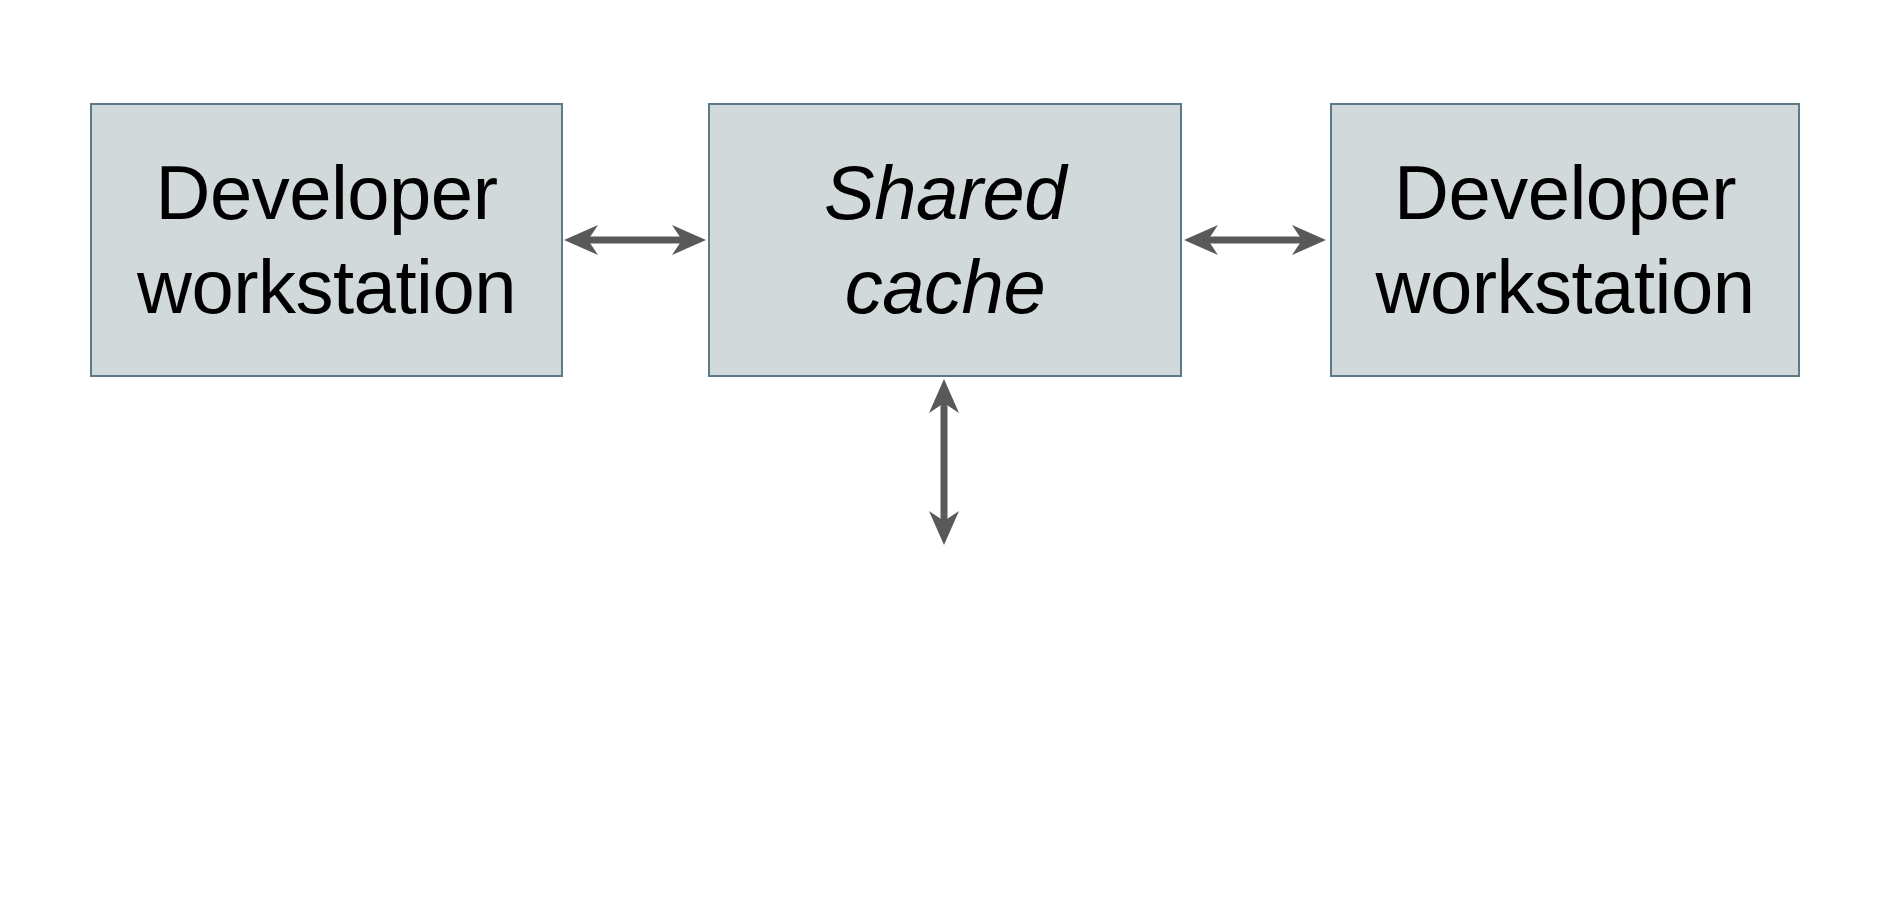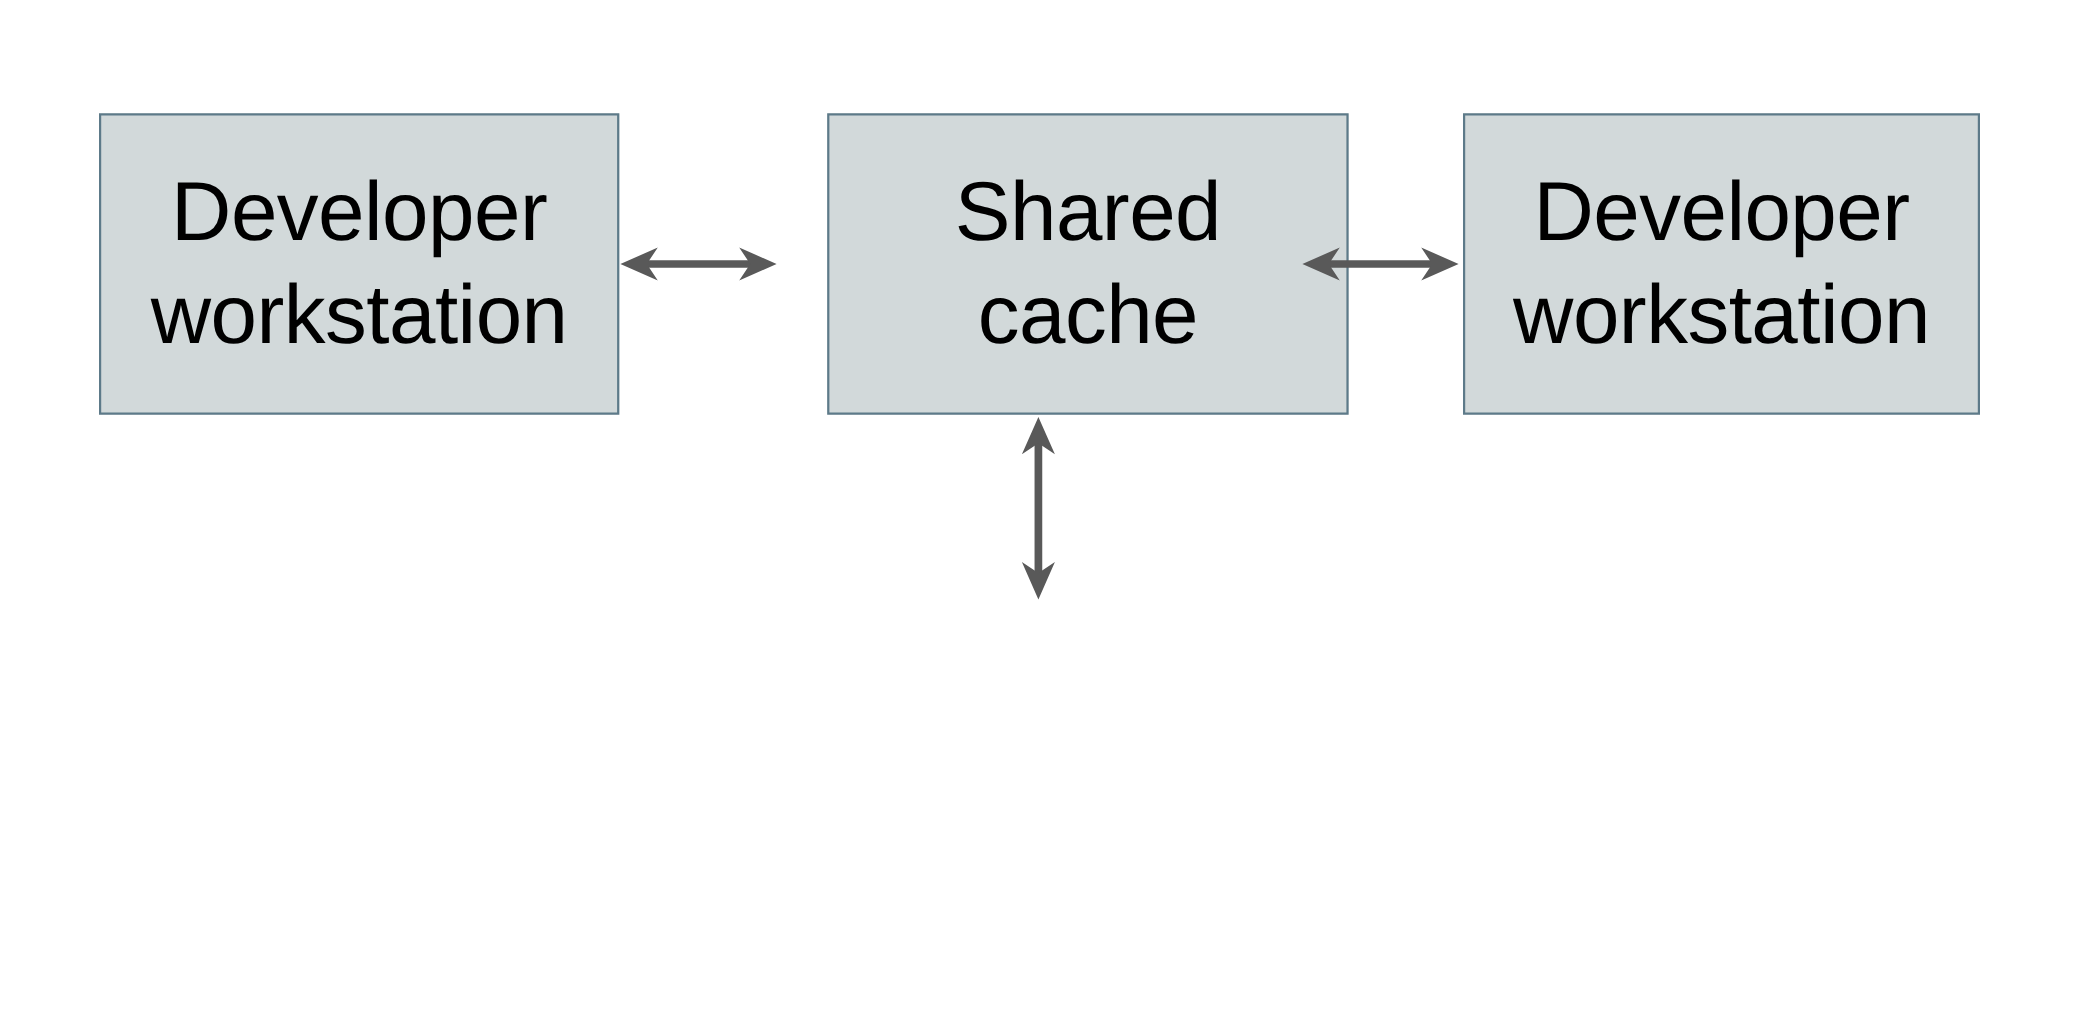--- a/index.html
+++ b/index.html
@@ -51,21 +51,21 @@
 </style>
 </head>
 <body>
 
 <div class="canvas">
 
   <div class="node" style="left:90px; top:103px; width:473px; height:274px;">
     <span class="node-label">Developer workstation</span>
   </div>
 
-  <div class="node" style="left:752px; top:103px; width:474px; height:274px;">
+  <div class="node" style="left:708px; top:103px; width:474px; height:274px;font-style:italic;">
     <span class="node-label">Shared cache</span>
   </div>
 
   <div class="node" style="left:1330px; top:103px; width:470px; height:274px;">
     <span class="node-label">Developer workstation</span>
   </div>
 
 
   <svg class="edges" width="1900" height="922" viewBox="0 0 1900 922" aria-hidden="true">
 

